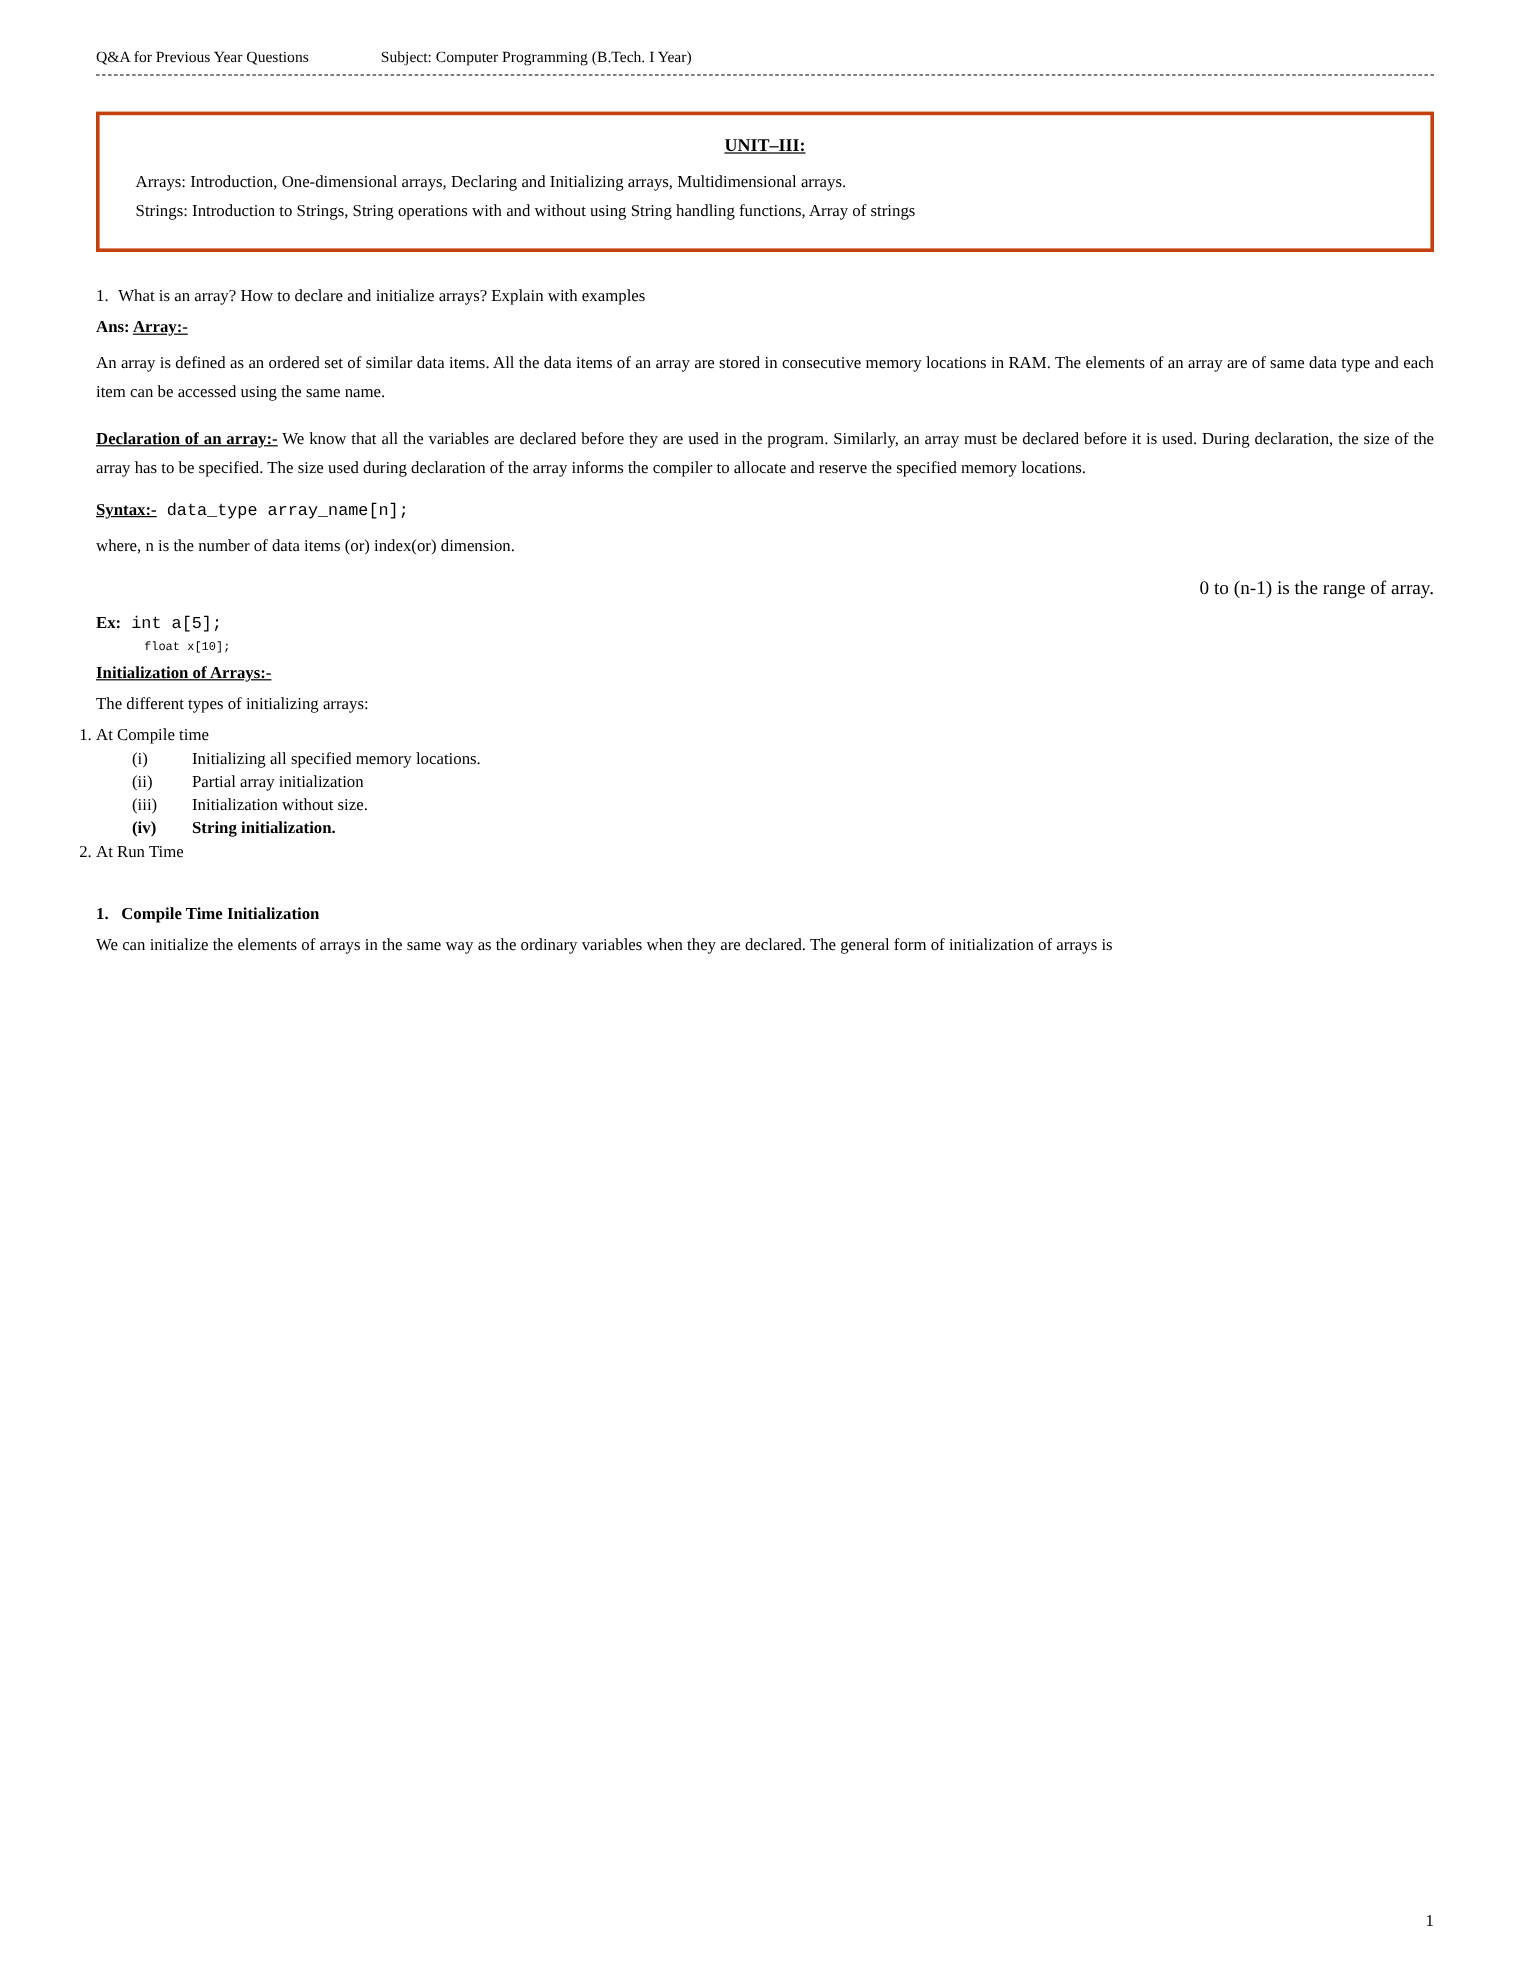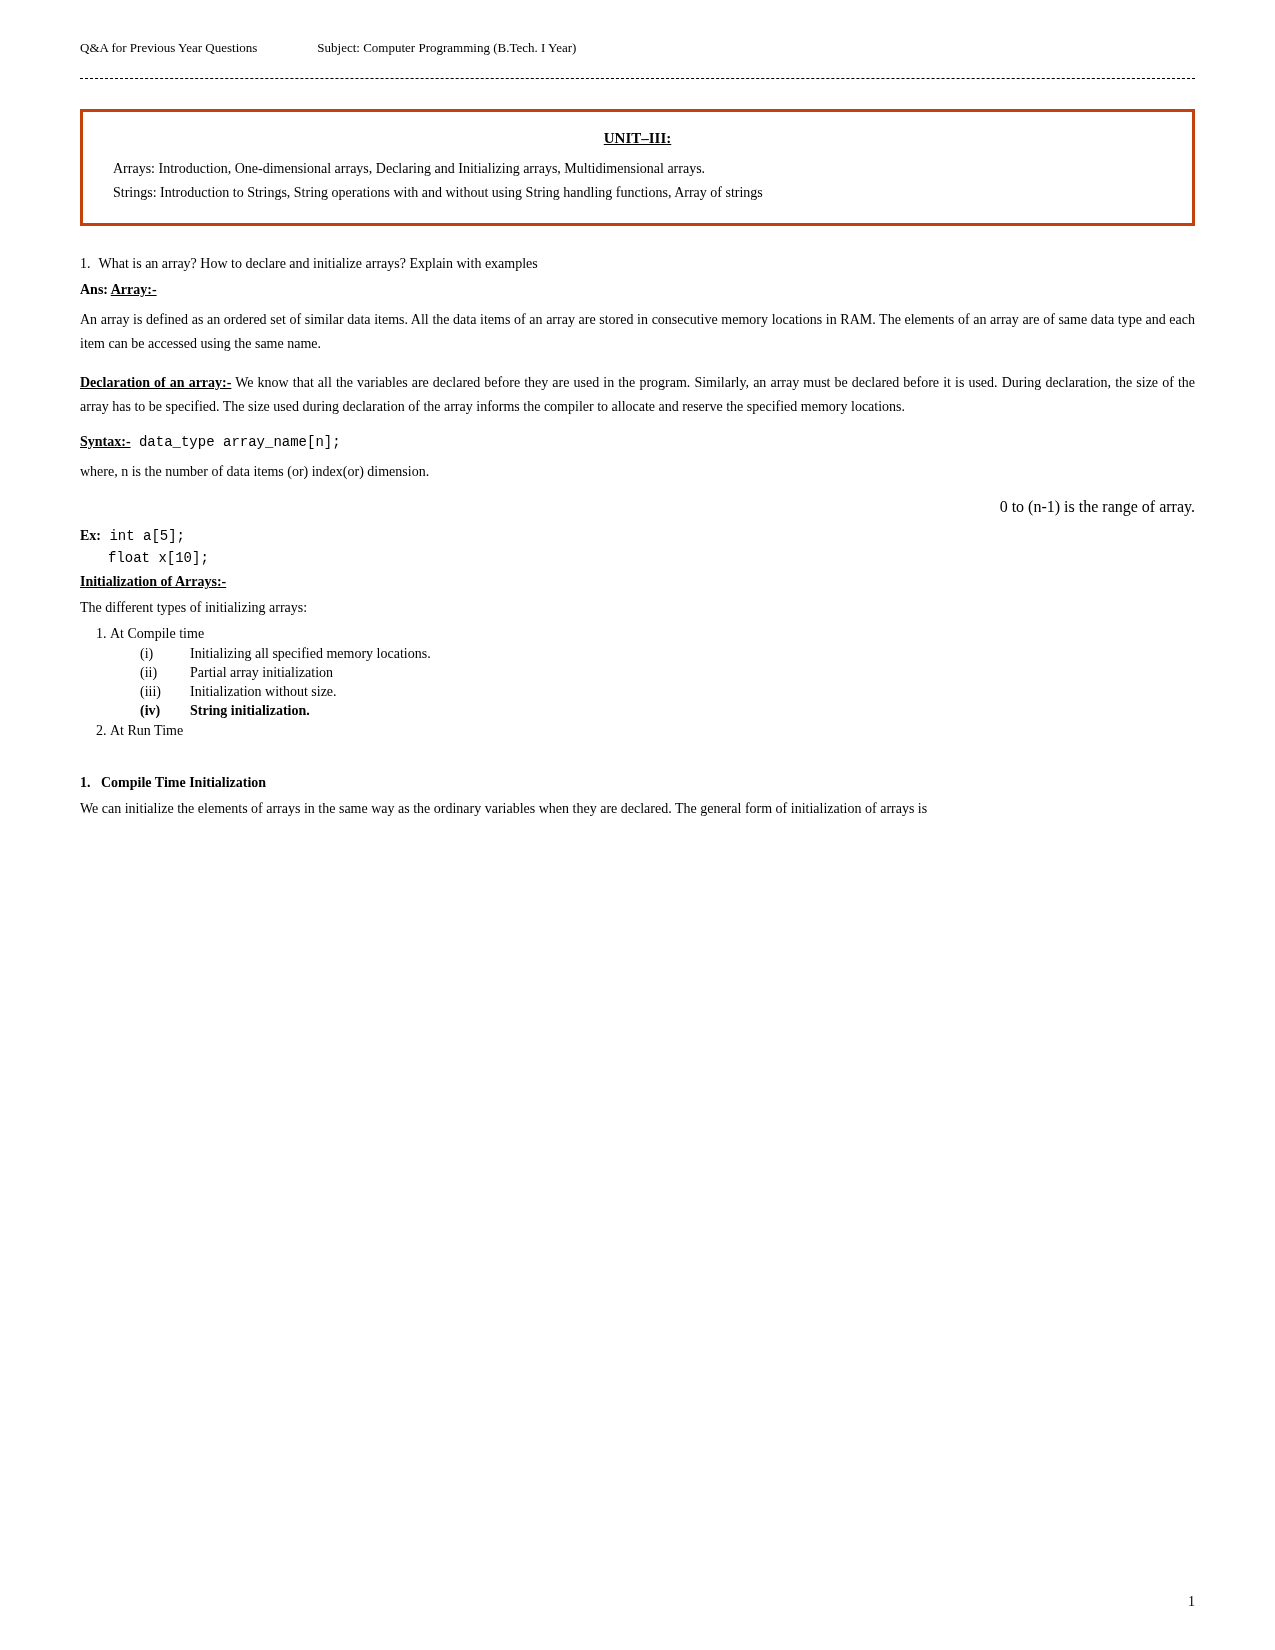--- a/index.html
+++ b/index.html
@@ -21,21 +21,21 @@
     .header-section {
       display: flex;
       flex-direction: column;
       margin-bottom: 30px;
     }
 
     .header-line {
       display: flex;
       gap: 60px;
       font-size: 13px;
-      margin-bottom: 20px;
+      margin-bottom: 4px;
     }
 
     .divider {
       border: none;
       border-top: 1px dashed #000;
       margin: 2px 0 0 0;
     }
 
     .unit-box {
       border: 3px solid #c2410c;
@@ -107,40 +107,39 @@
     .ex-line {
       font-size: 14px;
       margin-bottom: 6px;
     }
 
     .ex-label {
       font-weight: bold;
     }
 
     .ex-indent {
-      margin-left: 28px;
-      font-size: 14px;
+      margin-left: 40px;
+      font-size: 10px;
       margin-bottom: 8px;
     }
 
     .init-heading {
       font-weight: bold;
       text-decoration: underline;
       font-size: 14px;
       margin-bottom: 10px;
     }
 
     .init-intro {
       font-size: 14px;
       margin-bottom: 10px;
     }
 
     .outer-list {
       list-style: decimal;
-      margin-left: 30px;
       font-size: 14px;
       margin-bottom: 6px;
     }
 
     .inner-list {
       list-style: none;
       margin-left: 30px;
       margin-top: 4px;
     }
 

